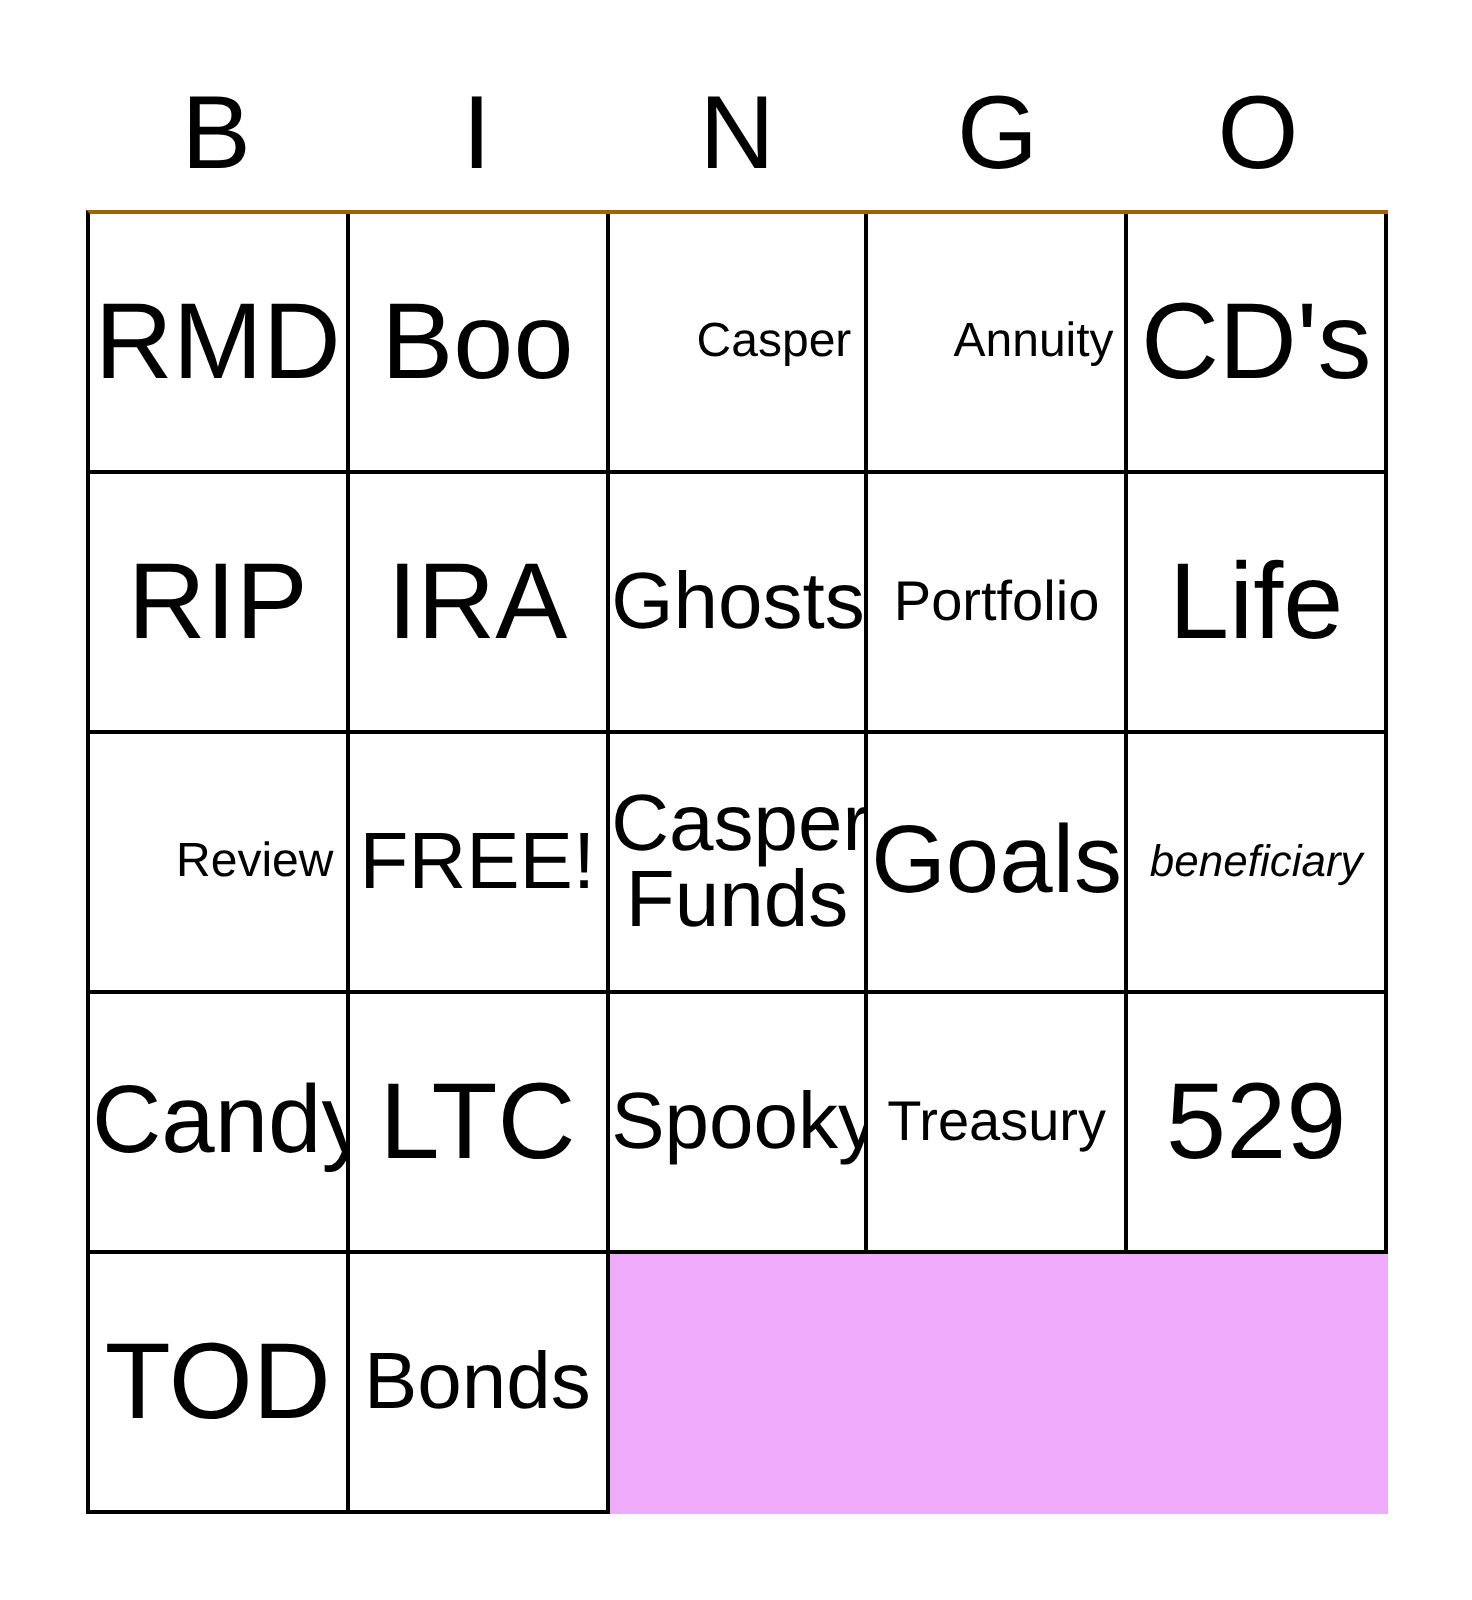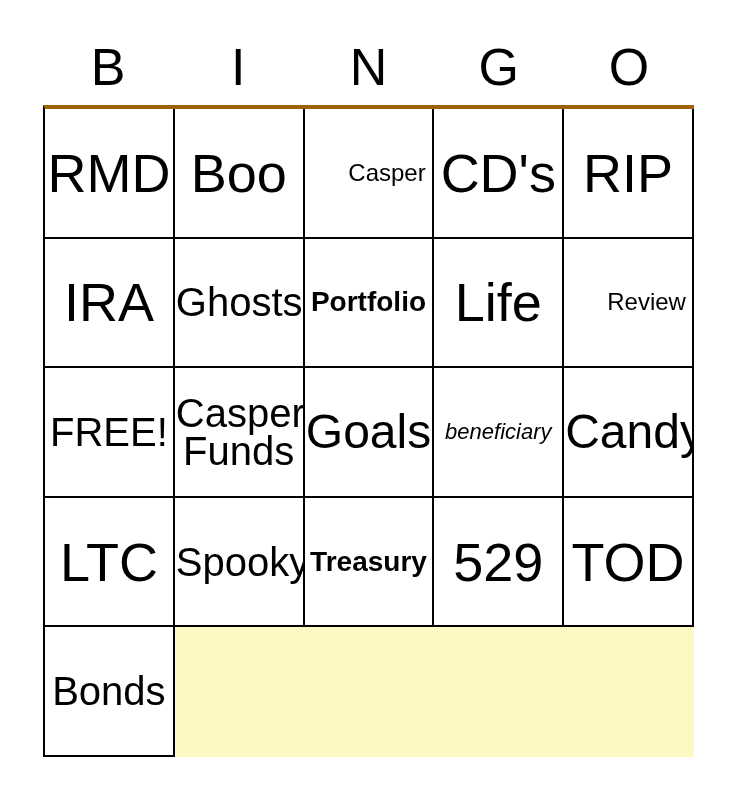--- a/index.html
+++ b/index.html
@@ -47,24 +47,24 @@
   
   #grid {
     position: absolute;
     left: 43px;
     top: 105px;
     width: 651px;
     height: 652px;
     display: grid;
     grid-template-columns: repeat(5, 1fr);
     grid-template-rows: repeat(5, 1fr);
-    border-top: 4px solid #a16207;
+    border-top: 2px solid #a16207;
     border-left: 2px solid #000000;
     box-sizing: border-box;
-    background: #fef9c3;
+    background: #f0abfc;
   }
 
   .cell {
     position: relative;
     border-right: 2px solid #000000;
     border-bottom: 2px solid #000000;
     box-sizing: border-box;
     display: flex;
     align-items: center;
     justify-content: center;
@@ -82,21 +82,21 @@
     padding: 0 1px;
     box-sizing: border-box;
     user-select: none;
   }
 
   
   .fs-xl   { font-size: 54px; }
   .fs-lg   { font-size: 48px; }
   .fs-md   { font-size: 40px; }
   .fs-sm   { font-size: 24px; padding-left: 38px; }
-  .fs-xs   { font-size: 28px; font-weight: bold; }
+  .fs-xs   { font-size: 28px; }
   .fs-xxs  { font-size: 22px; font-style: italic; }
 
   .two-line { line-height: 0.96; }
 </style>
 </head>
 <body>
 
 <div id="card">
 
   <div id="header">
@@ -110,20 +110,23 @@
   <div id="grid">
 
     <div class="cell">
       <span class="cell-text fs-xl">RMD</span>
     </div>
     <div class="cell">
       <span class="cell-text fs-xl">Boo</span>
     </div>
     <div class="cell">
       <span class="cell-text fs-sm">Casper</span>
+    </div>
+    <div class="cell">
+      <span class="cell-text fs-sm">Annuity</span>
     </div>
 
     <div class="cell">
       <span class="cell-text fs-xl">CD's</span>
     </div>
     <div class="cell">
       <span class="cell-text fs-xl">RIP</span>
     </div>
     <div class="cell">
       <span class="cell-text fs-xl">IRA</span>

